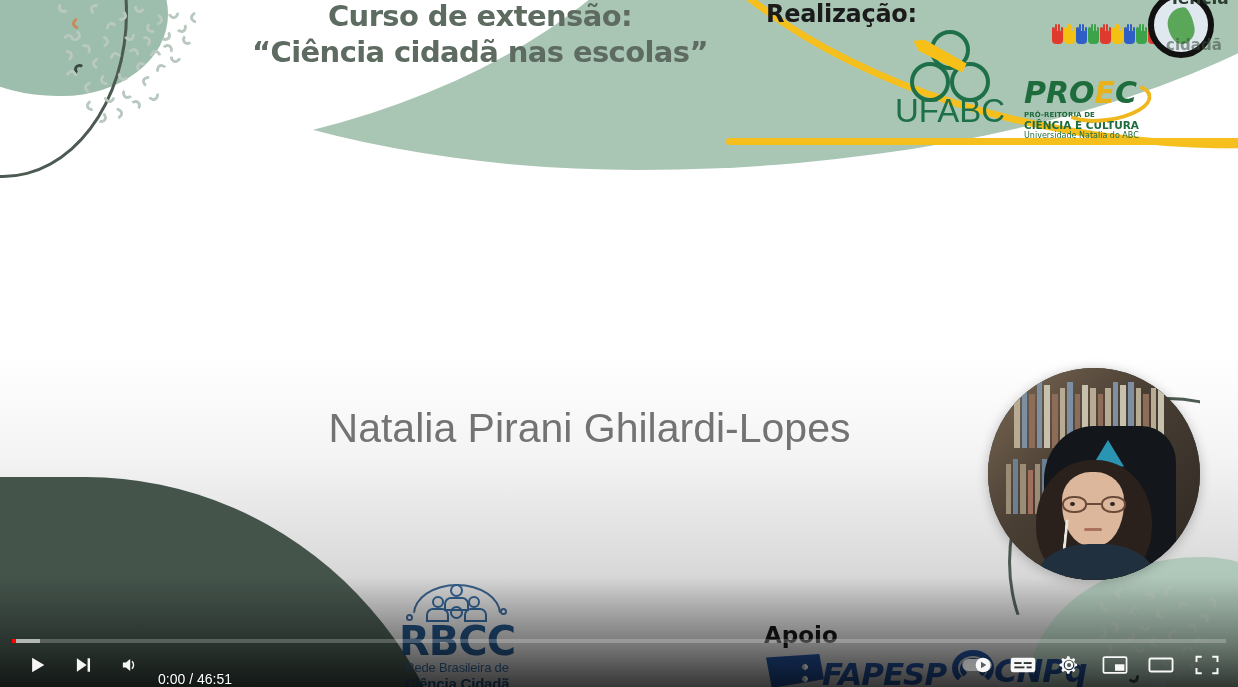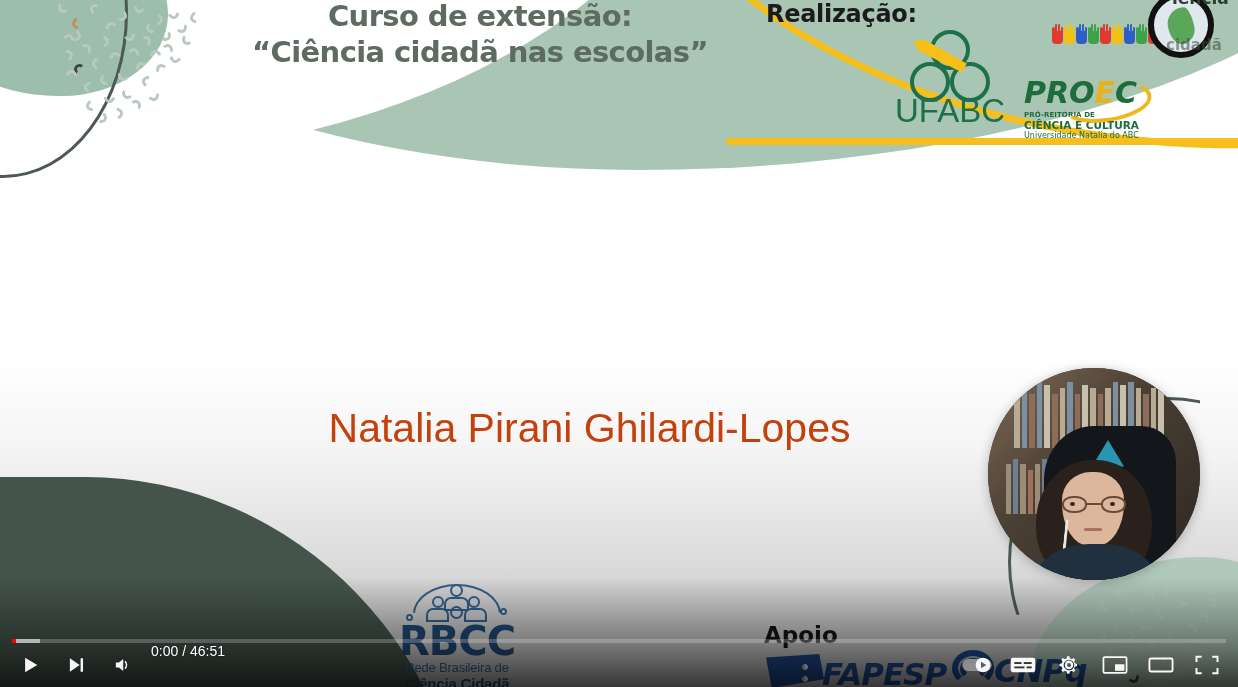--- a/index.html
+++ b/index.html
@@ -135,21 +135,21 @@
     color:#5d6b61;
     font-family:"Liberation Sans", sans-serif;
     font-weight:400;
     font-size:67px;
     line-height:1.15;
     letter-spacing:0px;
   }
   .speaker {
     position:absolute; left:0; top:405px; width:1179px;
     text-align:center;
-    color:#c2410c;
+    color:#737373;
     font-family:"Liberation Sans", sans-serif;
     font-weight:400;
     font-size:41px;
     letter-spacing:0px;
   }
 
   .apoio {
     position:absolute; left:764px; top:622px;
     font-family:"DejaVu Sans", sans-serif;
     font-weight:bold; font-size:23px; color:#141414;
@@ -361,21 +361,21 @@
     position:absolute; left:12px; right:12px; bottom:44px; height:4px;
     background:rgba(255,255,255,.22);
   }
   .progress-loaded { position:absolute; left:0; top:0; height:100%; width:2.3%; background:rgba(255,255,255,.55); }
   .progress-played { position:absolute; left:0; top:0; height:100%; width:0.35%; background:#f00; }
 
   .controls-bar {
     position:absolute; left:0; right:0; bottom:0; height:44px;
     display:flex; align-items:center;
   }
-  .ctl-left { display:flex; align-items:flex-start; padding-left:7px; }
+  .ctl-left { display:flex; align-items:flex-end; padding-left:14px; }
   .ctl-right { display:flex; align-items:center; margin-left:auto; padding-right:8px; }
   .ctl-btn {
     width:46px; height:44px;
     display:flex; align-items:center; justify-content:center;
     cursor:pointer; opacity:.96;
   }
   .ctl-btn svg { display:block; }
   .time-display {
     color:#fff; font-family:"Liberation Sans", sans-serif;
     font-size:14px; padding:0 10px 0 6px; white-space:nowrap;

